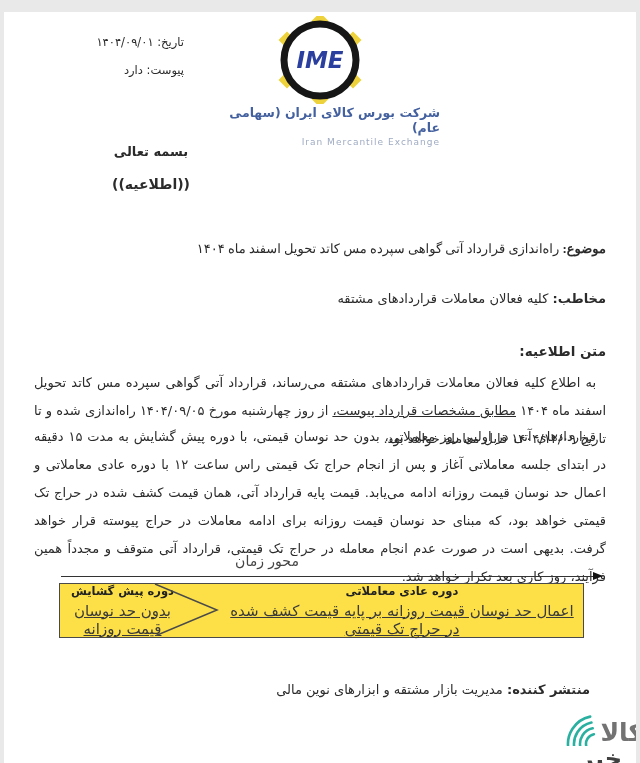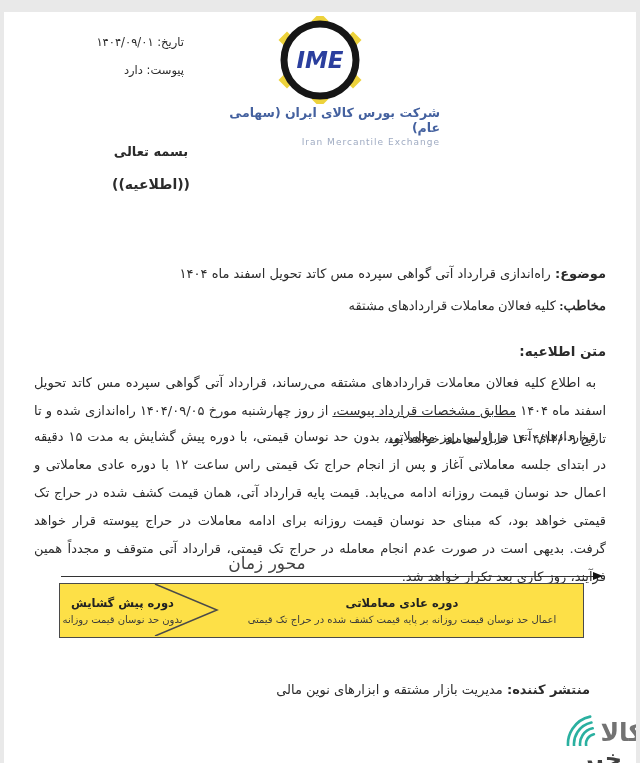--- a/index.html
+++ b/index.html
@@ -32,50 +32,50 @@
   
   .bismillah-block {
     position:absolute; left:88px; top:132px; width:118px;
     text-align:center; font-weight:bold;
   }
   .bismillah-block .line1 { font-size:13px; }
   .bismillah-block .line2 { font-size:14px; margin-top:17px; }
   
   .letter-line { position:absolute; right:30px; left:30px; font-size:13px; line-height:20px; }
   .letter-line b { font-weight:bold; }
-  .subject-line  { top:252px; }
-  .audience-line { top:284px;font-family:Liberation Serif, serif; }
+  .subject-line  { top:227px;font-family:Liberation Serif, serif; }
+  .audience-line { top:277px; }
   .body-heading  { position:absolute; right:30px; top:331px; font-size:13.5px; font-weight:bold; }
   
   .para {
     position:absolute; right:30px; left:30px;
     font-size:13px; line-height:28px;
     text-align:justify; text-indent:10px;
   }
   .p1 { top:357px; }
   .p2 { top:411px; }
   .underlined { text-decoration:underline; }
   
   .axis-label { position:absolute; left:208px; top:541px; width:110px;
-                text-align:center; font-size:17px; color:#444; }
+                text-align:center; font-size:14px; color:#444; }
   .axis-line  { position:absolute; left:57px; top:564px; width:534px; height:1px; background:#333; }
   .axis-head  { position:absolute; left:589px; top:560px; width:0; height:0;
                 border-top:4.5px solid transparent; border-bottom:4.5px solid transparent;
                 border-left:10px solid #111; }
   .period-box {
     position:absolute; left:55px; top:571px; width:525px; height:55px;
     border:1.5px solid #4a4a4a; background:#fde047;
   }
   .period {
     position:absolute; top:0; height:100%;
     display:flex; flex-direction:column; align-items:center; justify-content:center;
     text-align:center; gap:4px;
   }
   .period .ptitle { font-size:11.5px; font-weight:bold; color:#222; }
-  .period .psub   { font-size:10px; color:#3a3a3a; }
+  .period .psub   { font-size:15px; color:#3a3a3a;text-decoration:underline; }
   .preopen { left:0; width:125px; }
   .normal  { left:165px; right:4px; }
   .chevron-svg { position:absolute; left:93px; top:0; }
   
   .publisher-line { position:absolute; right:46px; left:30px; top:670px; font-size:13px; }
   .publisher-line b { font-weight:bold; }
   
   .watermark { position:absolute; left:548px; top:686px; width:92px; height:77px; }
   .wm-arcs { position:absolute; left:0; top:2px; }
   .wm-kala {

